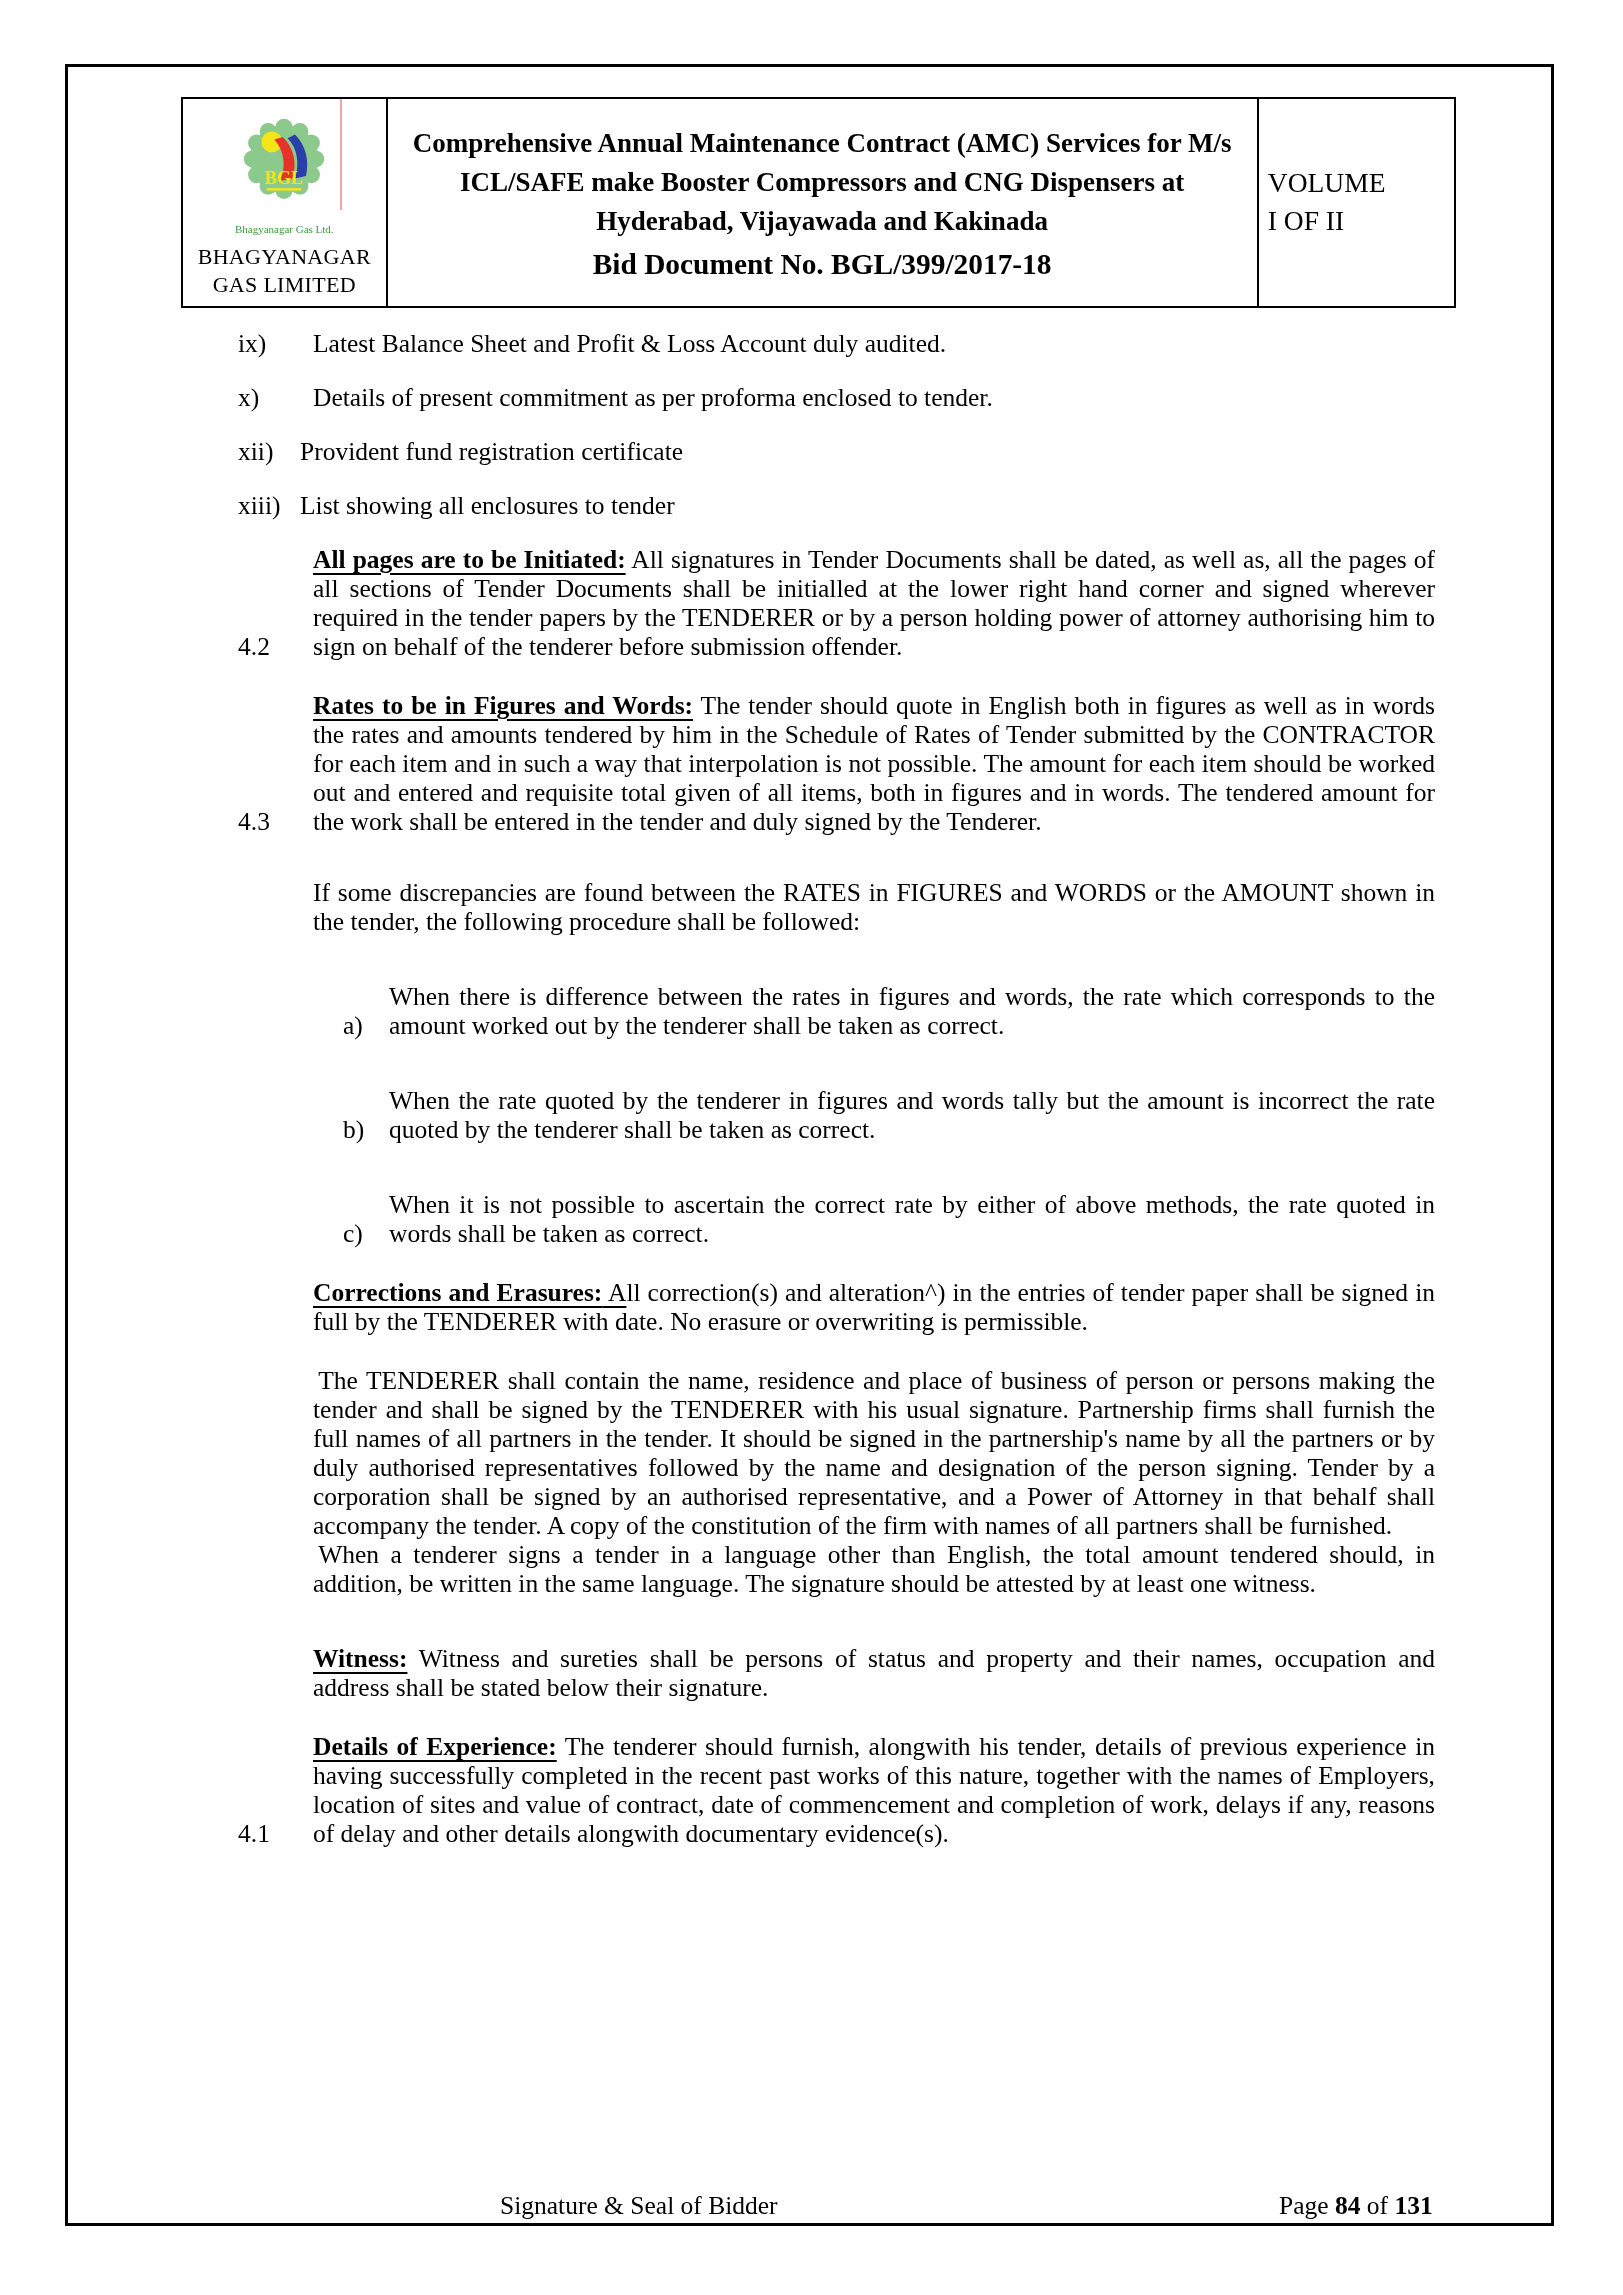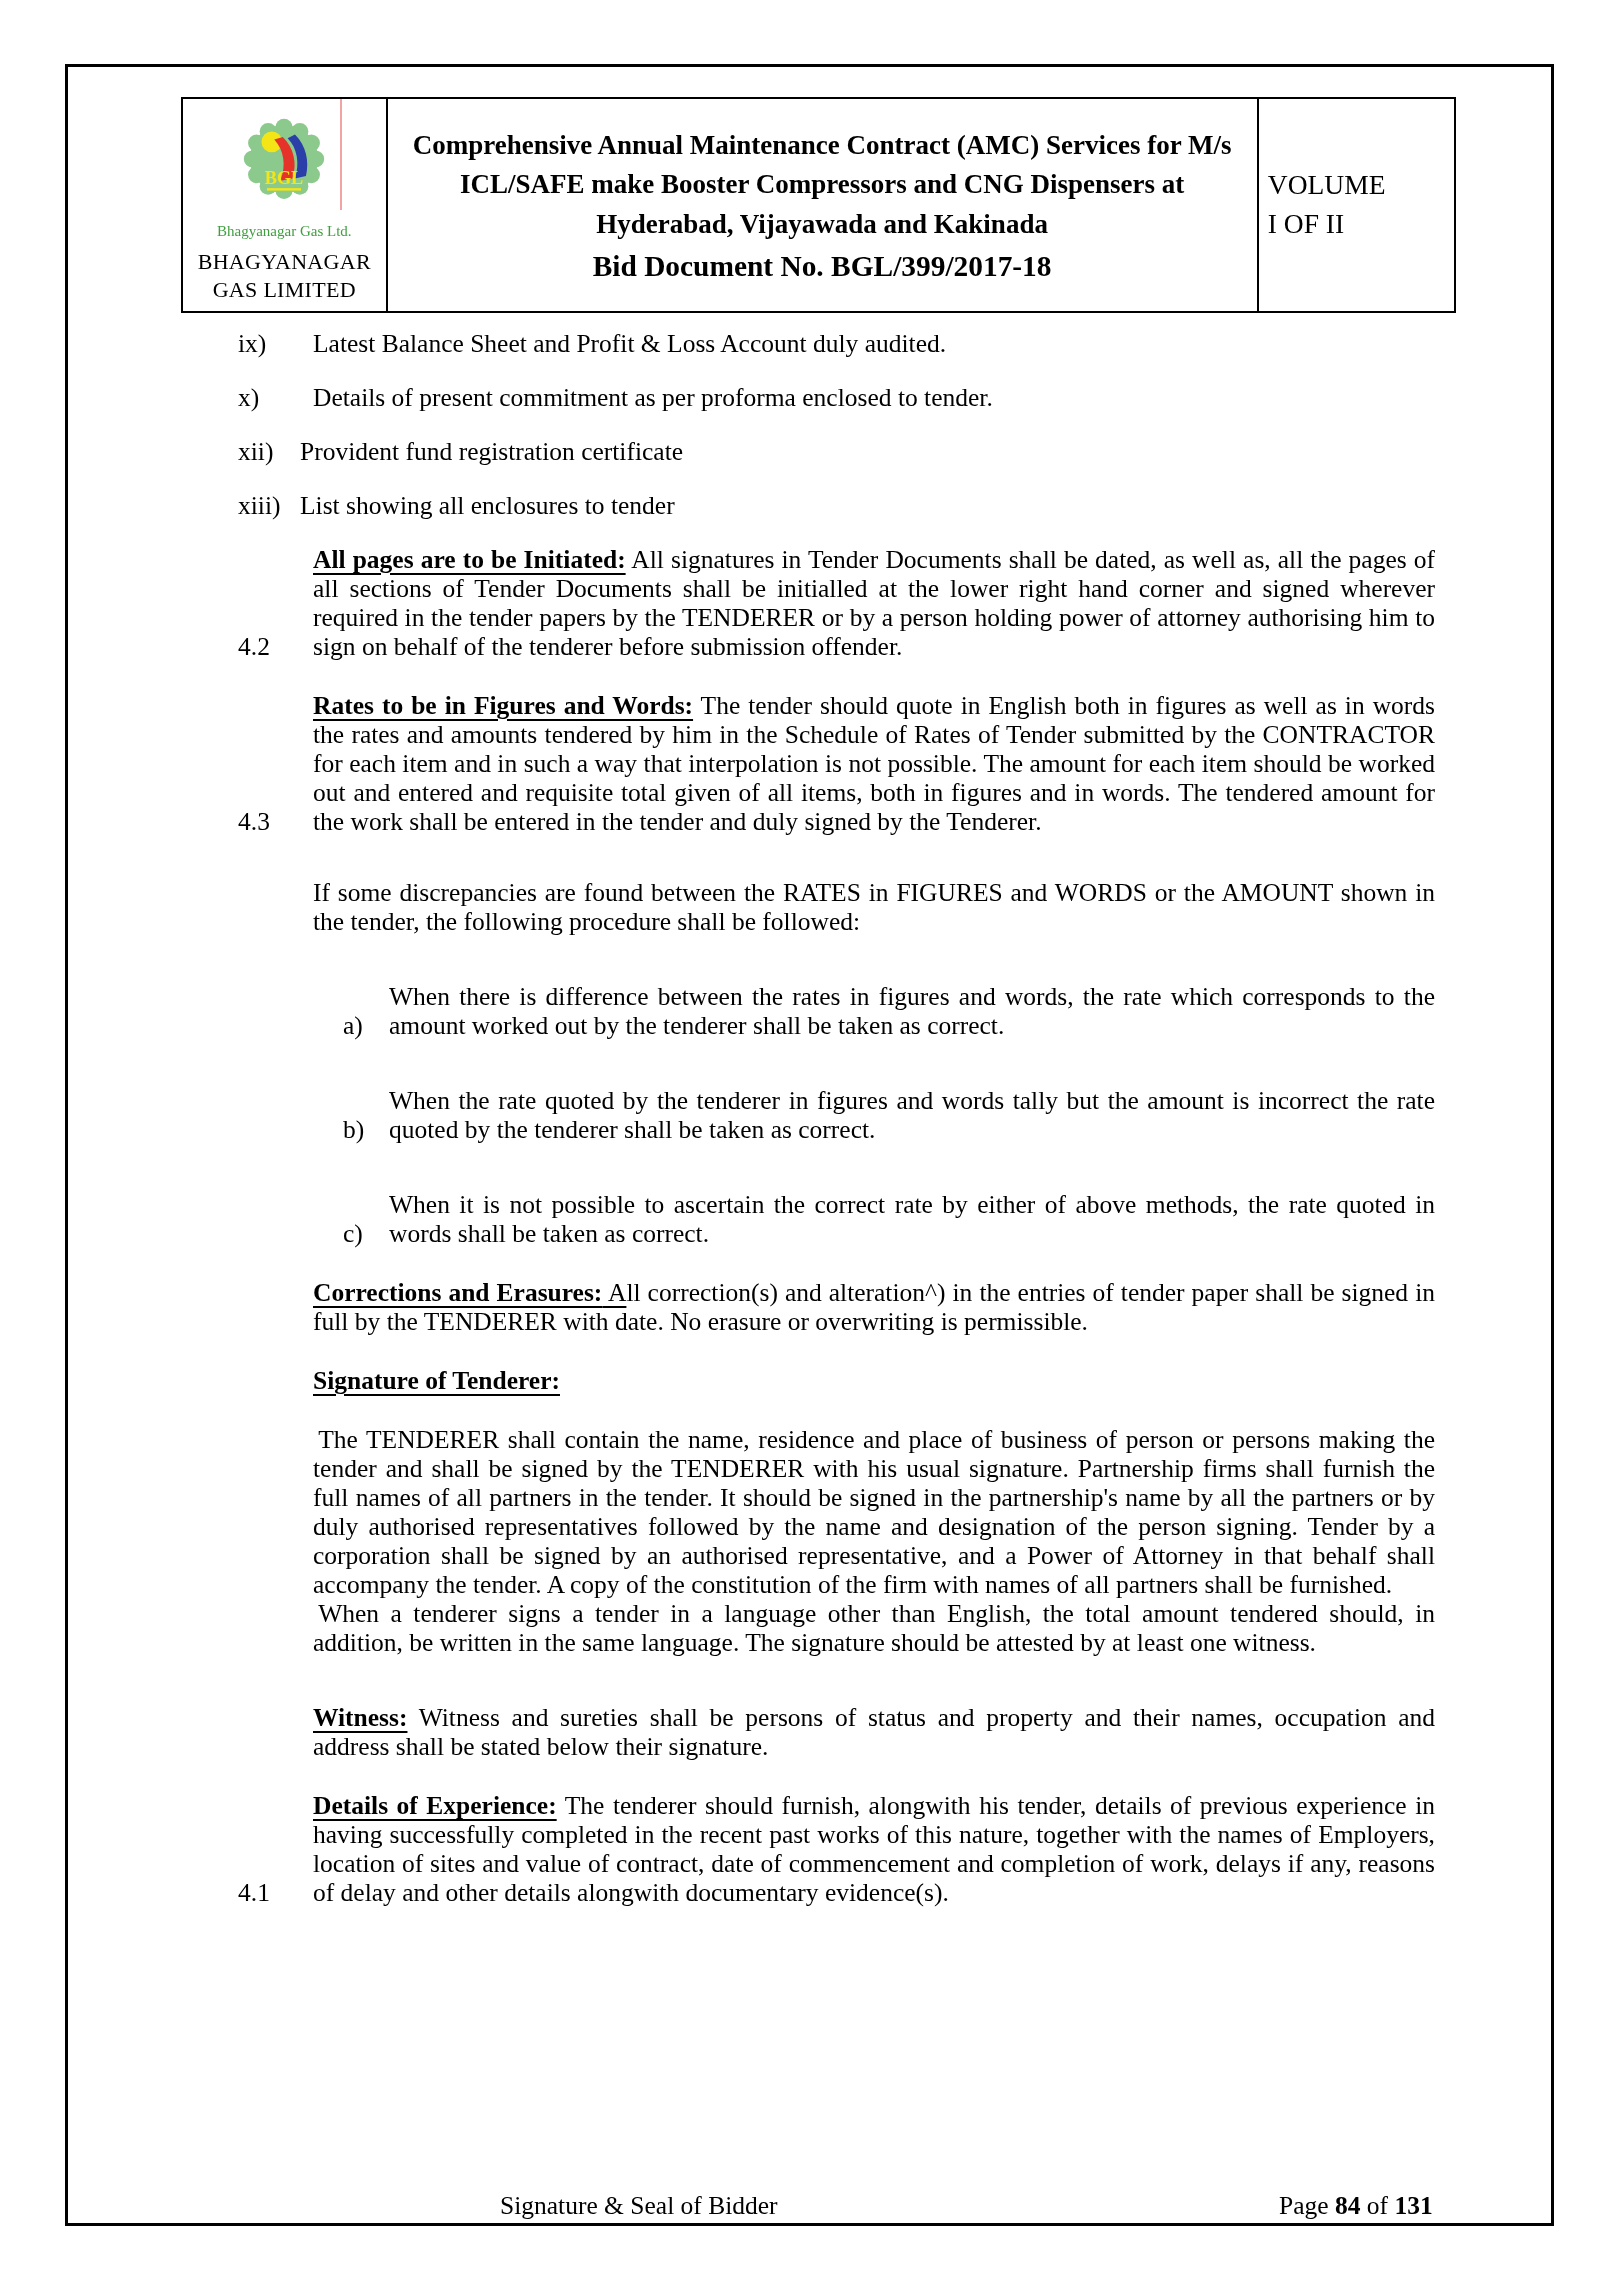--- a/index.html
+++ b/index.html
@@ -26,21 +26,21 @@
   .header-table td {
     border:2px solid #000;
     vertical-align:middle;
     padding:6.5px 9.2px;
     box-sizing:border-box;
   }
   .cell-logo { width:198px; text-align:center; position:relative; height:199px; }
   .cell-title { width:843px; text-align:center; }
   .cell-volume { width:191px; text-align:left; }
   .pink-line { position:absolute; top:0; right:44px; width:2px; height:111px; background:#f2a4a4; }
-  .logo-caption { font-size:15px; color:#3f9e3f; margin-top:-2.6px; }
+  .logo-caption { font-size:11px; color:#3f9e3f; margin-top:-2.6px; }
   .org-name { font-size:22px; line-height:1.28; margin-top:7.9px; letter-spacing:0.3px; }
   .doc-title { font-weight:bold; font-size:27px; line-height:1.45; }
   .bid-no { font-weight:bold; font-size:29.4px; margin-top:6.5px; }
   .volume-text { font-size:27.5px; line-height:1.4; }
   
   .content {
     position:absolute;
     left:170px; top:262px;
     width:1197px;
     font-size:25.5px; line-height:29px;
@@ -169,23 +169,20 @@
       </div>
       <div class="row rule-row mb-sm">
         <div class="letter">c)</div>
         <div class="txt just">When it is not possible to ascertain the correct rate by either of above methods, the rate quoted in words shall be taken as correct.</div>
       </div>
 
       <div class="plain just mb-sm">
         <span class="bu">Corrections and Erasures:</span><span class="u"> A</span><span>ll correction(s) and alteration^) in the entries of tender paper shall be signed in full by the TENDERER with date. No erasure or overwriting is permissible.</span>
       </div>
 
-      <div class="plain mb-sm">
-        <span class="bu">Signature of Tenderer:</span>
-      </div>
 
       <div class="plain just ti">The TENDERER shall contain the name, residence and place of business of person or persons making the tender and shall be signed by the TENDERER with his usual signature. Partnership firms shall furnish the full names of all partners in the tender. It should be signed in the partnership's name by all the partners or by duly authorised representatives followed by the name and designation of the person signing. Tender by a corporation shall be signed by an authorised representative, and a Power of Attorney in that behalf shall accompany the tender. A copy of the constitution of the firm with names of all partners shall be furnished.</div>
       <div class="plain just ti mb-lg">When a tenderer signs a tender in a language other than English, the total amount tendered should, in addition, be written in the same language. The signature should be attested by at least one witness.</div>
 
       <div class="plain just mb-sm">
         <span class="bu">Witness:</span><span> Witness and sureties shall be persons of status and property and their names, occupation and address shall be stated below their signature.</span>
       </div>
 
       <div class="row">
         <div class="num">4.1</div>

